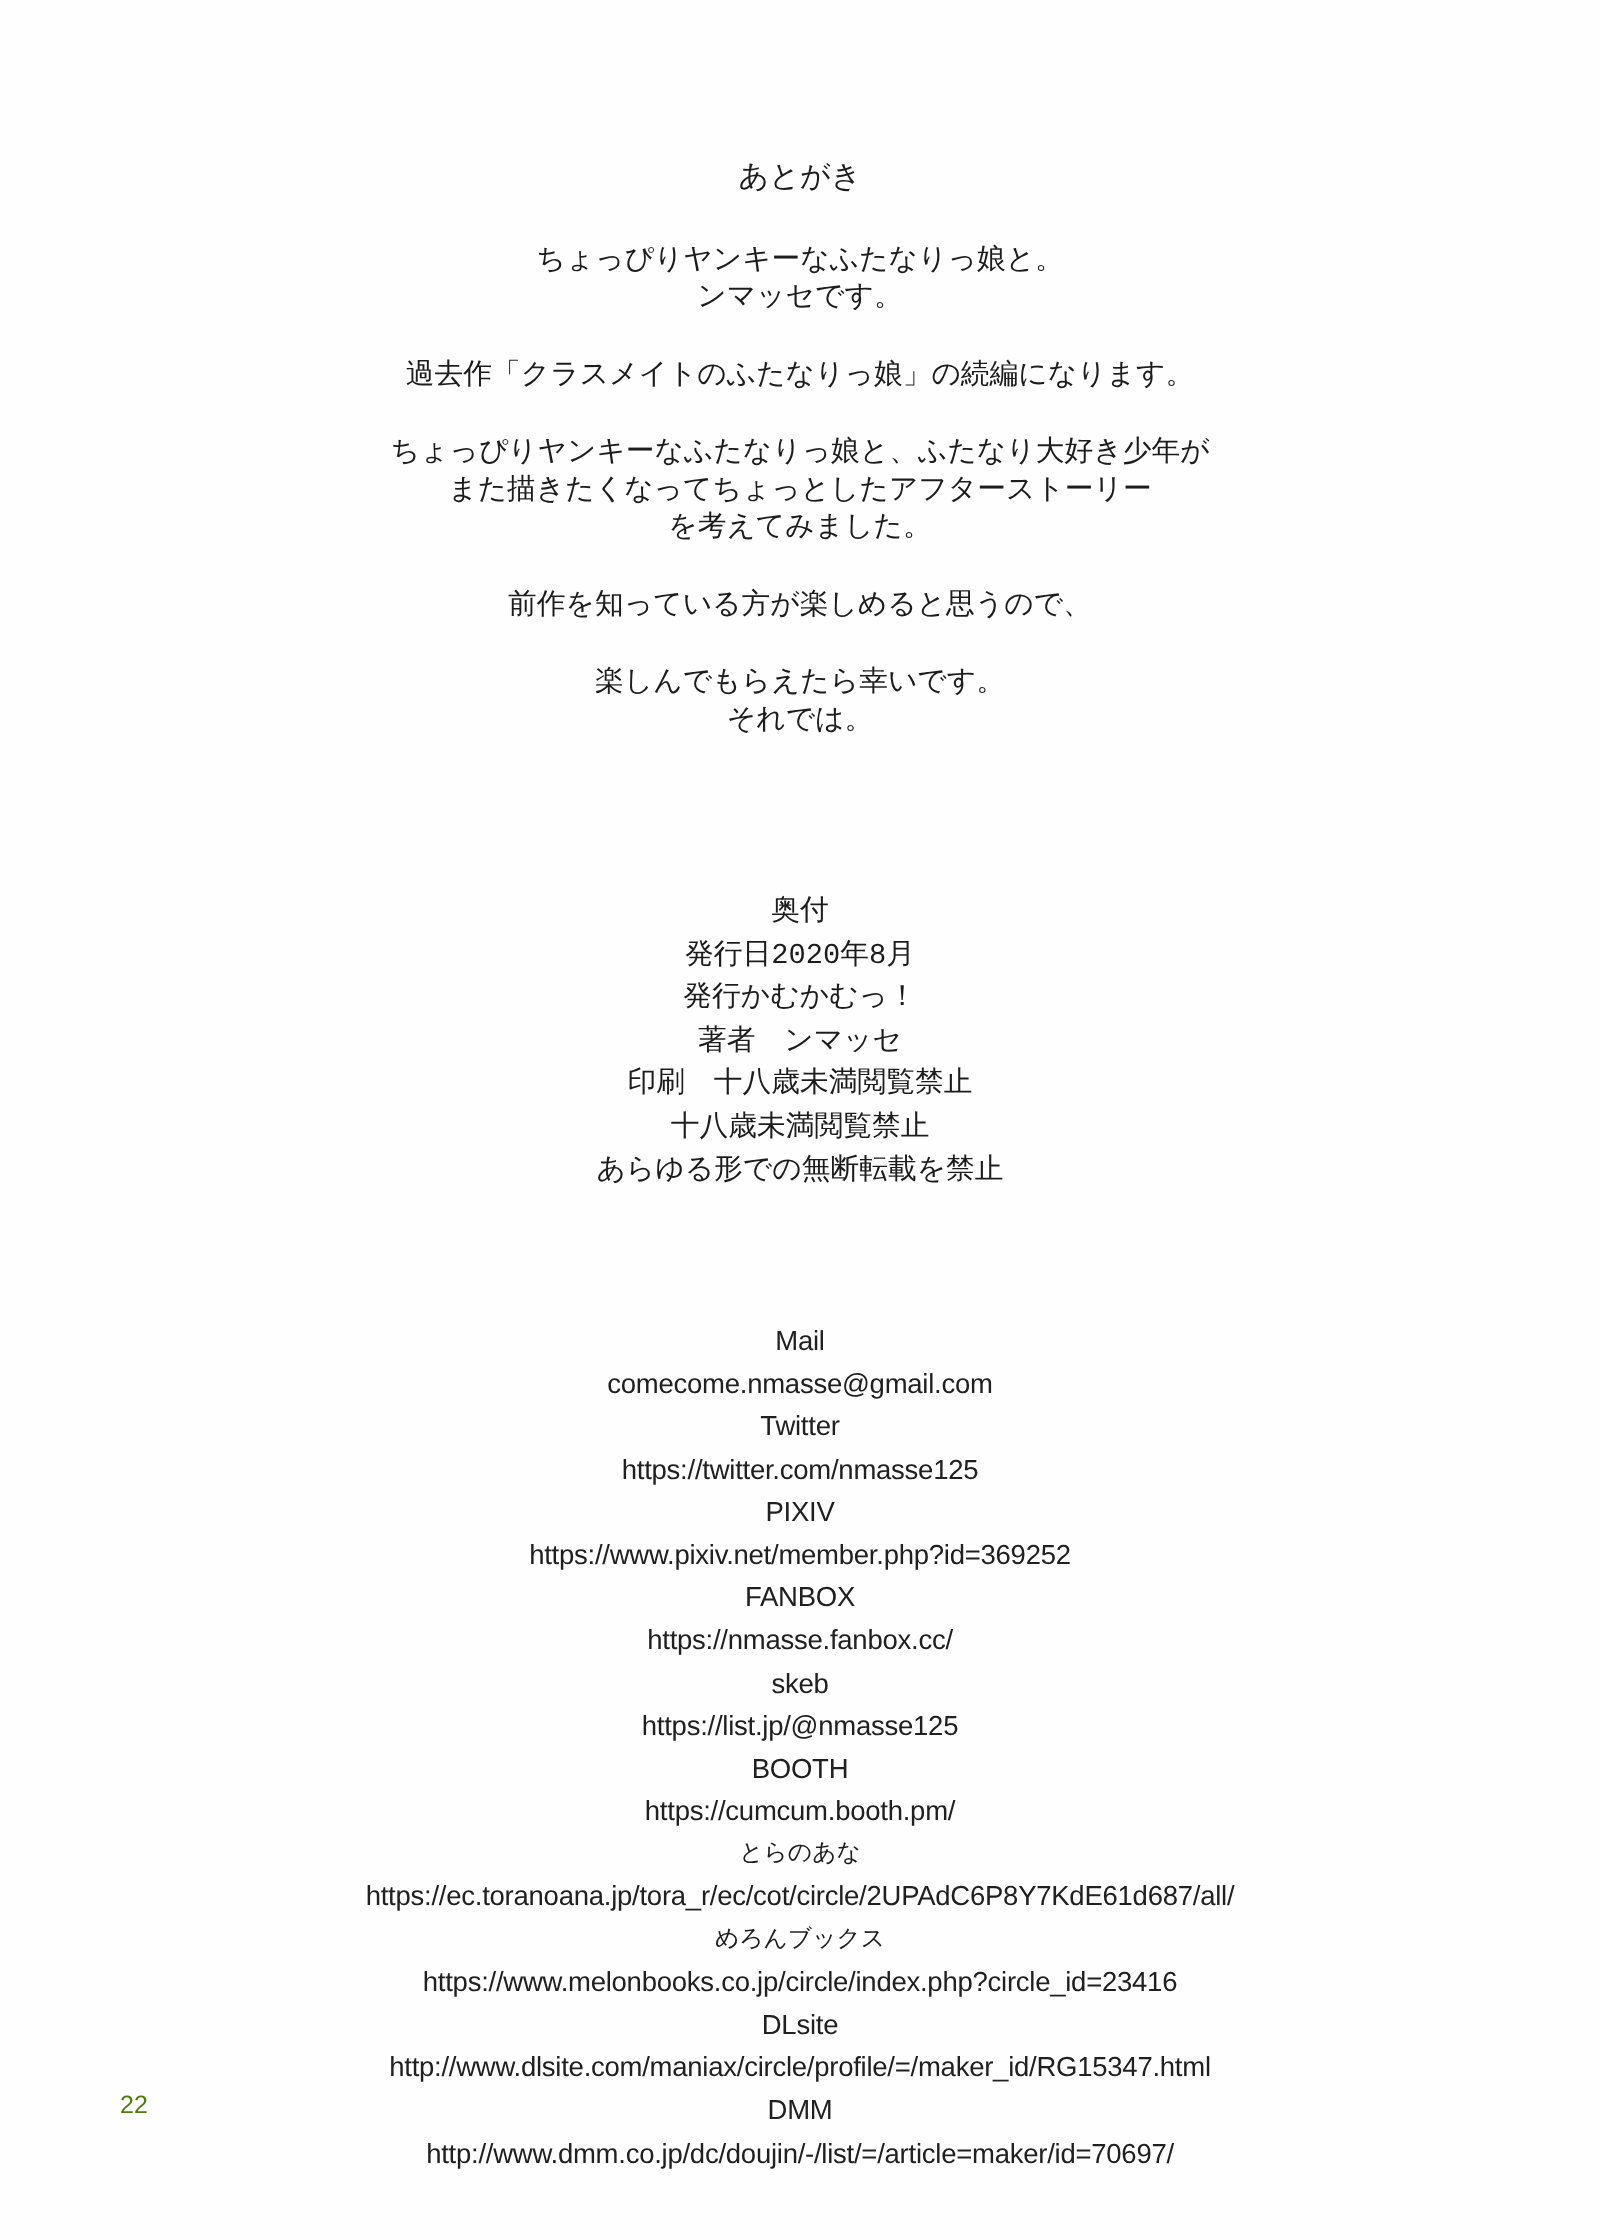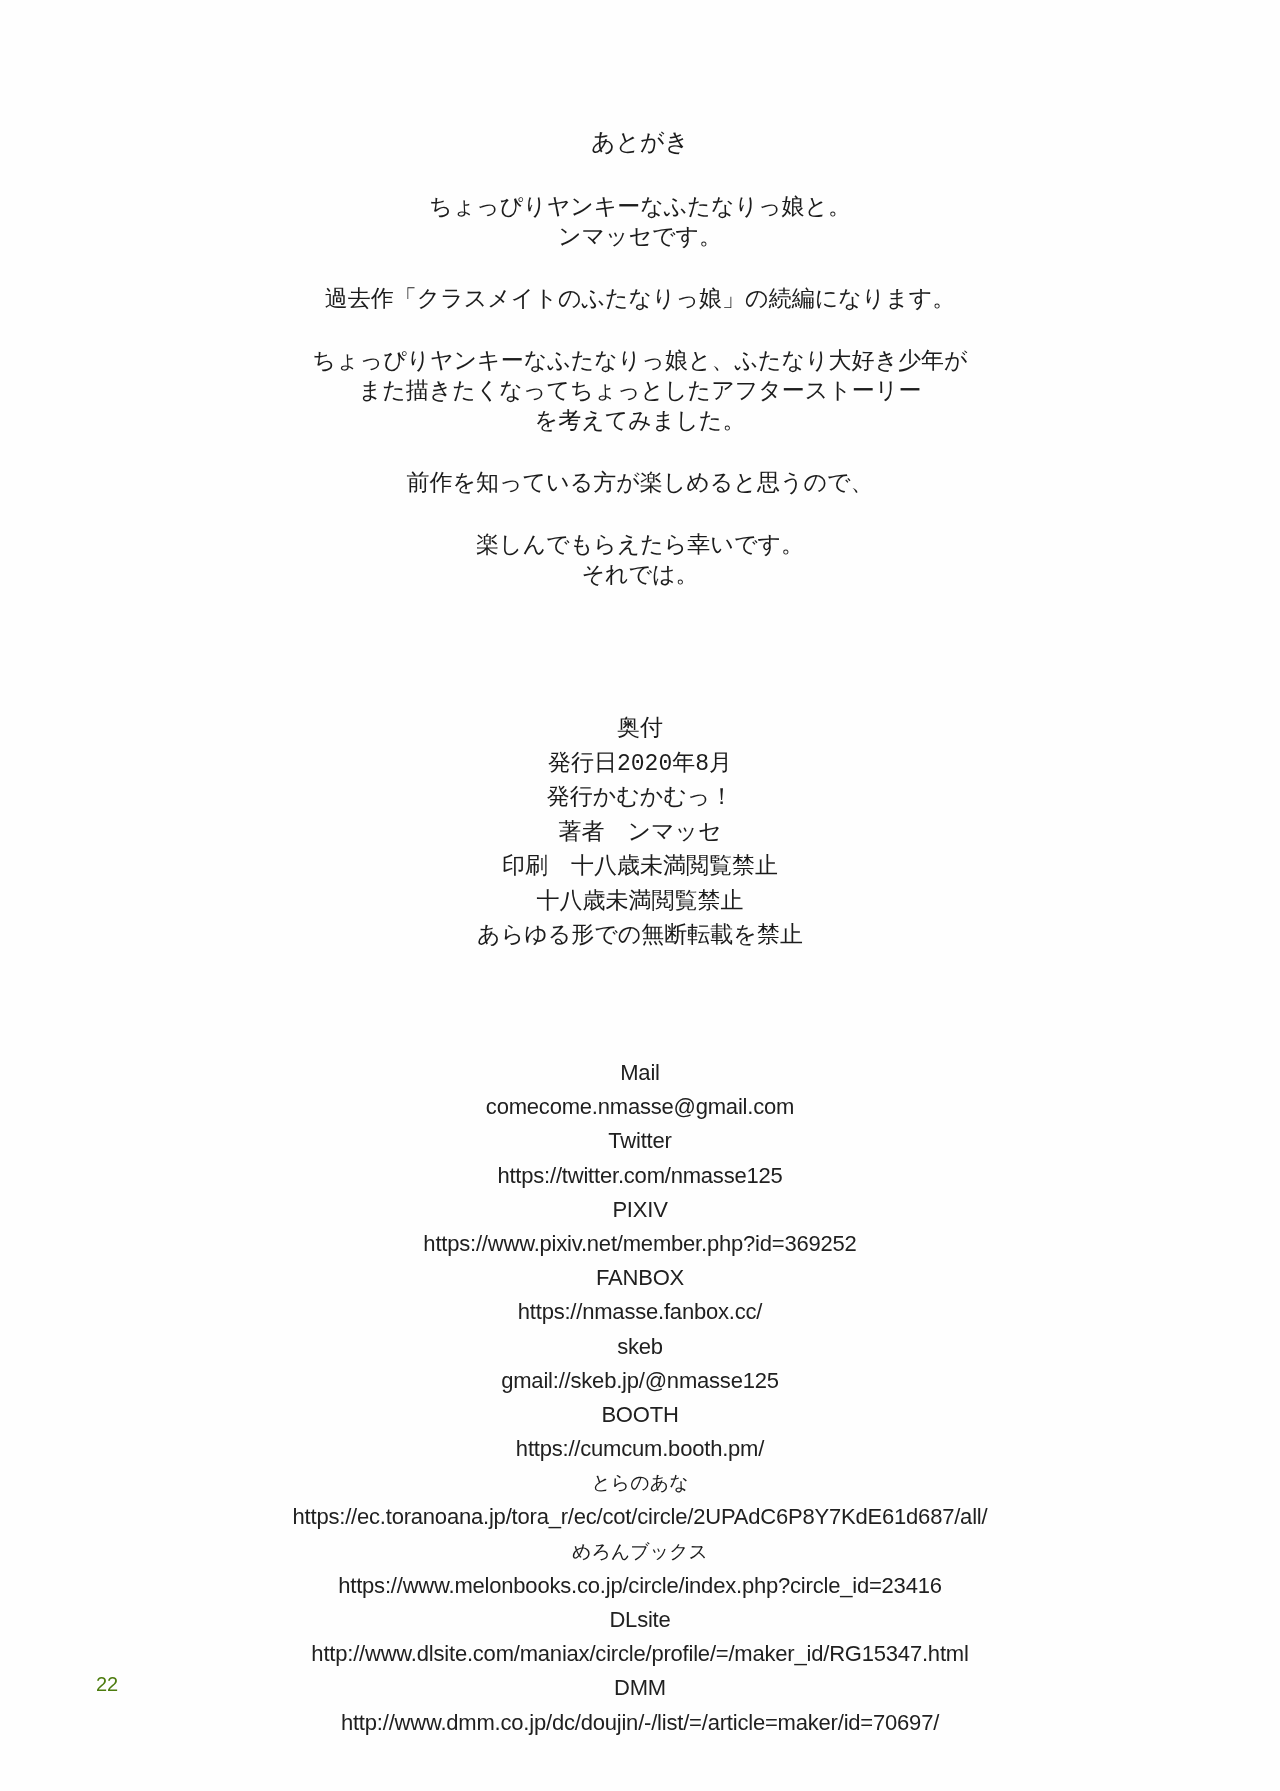--- a/index.html
+++ b/index.html
@@ -124,21 +124,21 @@
   <div class="section" id="links">
     <div class="line label-en">Mail</div>
     <div class="line url">comecome.nmasse@gmail.com</div>
     <div class="line label-en">Twitter</div>
     <div class="line url">https://twitter.com/nmasse125</div>
     <div class="line label-en">PIXIV</div>
     <div class="line url">https://www.pixiv.net/member.php?id=369252</div>
     <div class="line label-en">FANBOX</div>
     <div class="line url">https://nmasse.fanbox.cc/</div>
     <div class="line label-en">skeb</div>
-    <div class="line url">gmail://skeb.jp/@nmasse125</div>
+    <div class="line url">https://list.jp/@nmasse125</div>
     <div class="line label-en">BOOTH</div>
     <div class="line url">https://cumcum.booth.pm/</div>
     <div class="line label-jp">とらのあな</div>
     <div class="line url">https://ec.toranoana.jp/tora_r/ec/cot/circle/2UPAdC6P8Y7KdE61d687/all/</div>
     <div class="line label-jp">めろんブックス</div>
     <div class="line url">https://www.melonbooks.co.jp/circle/index.php?circle_id=23416</div>
     <div class="line label-en">DLsite</div>
     <div class="line url">http://www.dlsite.com/maniax/circle/profile/=/maker_id/RG15347.html</div>
     <div class="line label-en">DMM</div>
     <div class="line url">http://www.dmm.co.jp/dc/doujin/-/list/=/article=maker/id=70697/</div>

